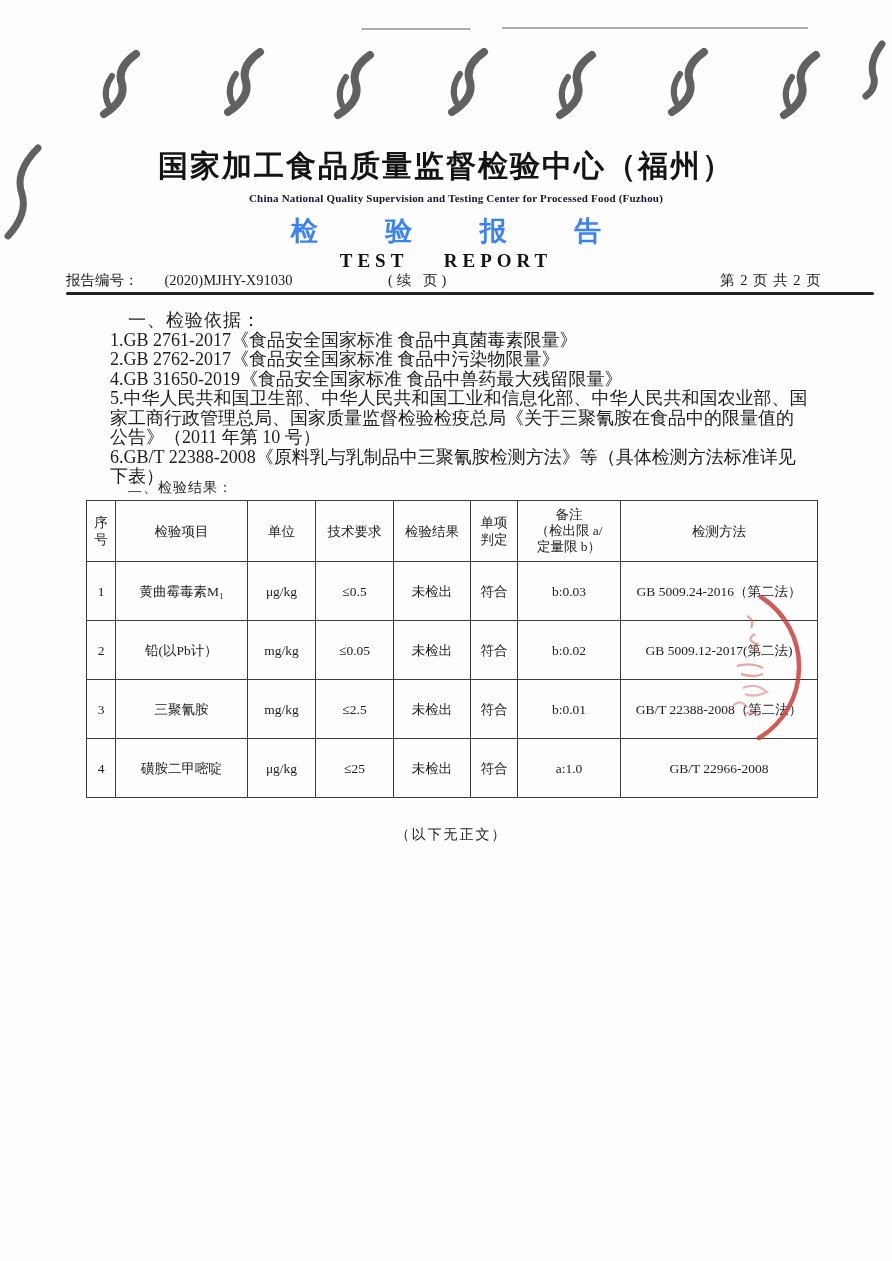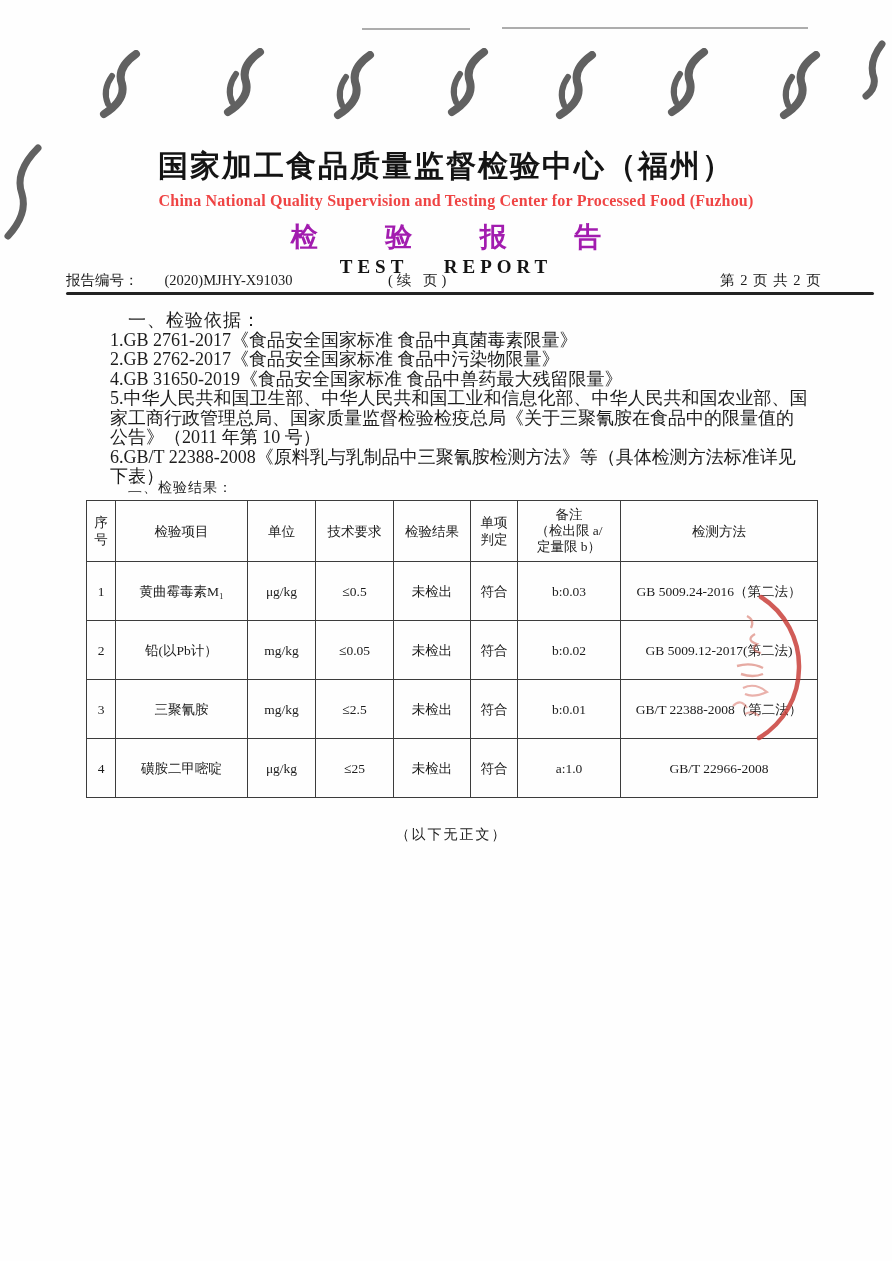--- a/index.html
+++ b/index.html
@@ -16,25 +16,25 @@
   .artifacts{position:absolute;inset:0;pointer-events:none;}
   .mark{position:absolute;opacity:.82;}
   .topline{position:absolute;height:2px;background:#6a6a6a;opacity:.55;}
   
   .hdr{position:absolute;top:146px;left:0;width:100%;text-align:center;}
   .cn-title{
     font-family:"Liberation Sans","DejaVu Sans",sans-serif;
     font-size:30px;font-weight:700;letter-spacing:2px;color:#141414;
   }
   .en-title{
-    margin-top:5px;font-size:16px;font-weight:700;letter-spacing:.2px;color:#ef4444;padding-left:20px;
+    margin-top:5px;font-size:11px;font-weight:700;letter-spacing:.2px;color:#0f172a;padding-left:20px;
   }
   .rpt-cn{
     margin-top:9px;font-family:"Liberation Sans","DejaVu Sans",sans-serif;
-    font-size:27px;font-weight:700;letter-spacing:30px;text-indent:30px;color:#a21caf;
+    font-size:27px;font-weight:700;letter-spacing:30px;text-indent:30px;color:#3b82f6;
   }
   .rpt-en{
     margin-top:1px;font-size:19px;font-weight:700;letter-spacing:5px;word-spacing:26px;color:#141414;
   }
   
   .meta{position:absolute;top:271px;left:0;width:100%;font-size:14.5px;}
   .meta .no{position:absolute;left:66px;top:0;}
   .meta .no b{font-weight:400;margin-right:26px;}
   .meta .cont{position:absolute;left:388px;top:0;letter-spacing:4px;}
   .meta .pg{position:absolute;left:720px;top:0;letter-spacing:1px;}

